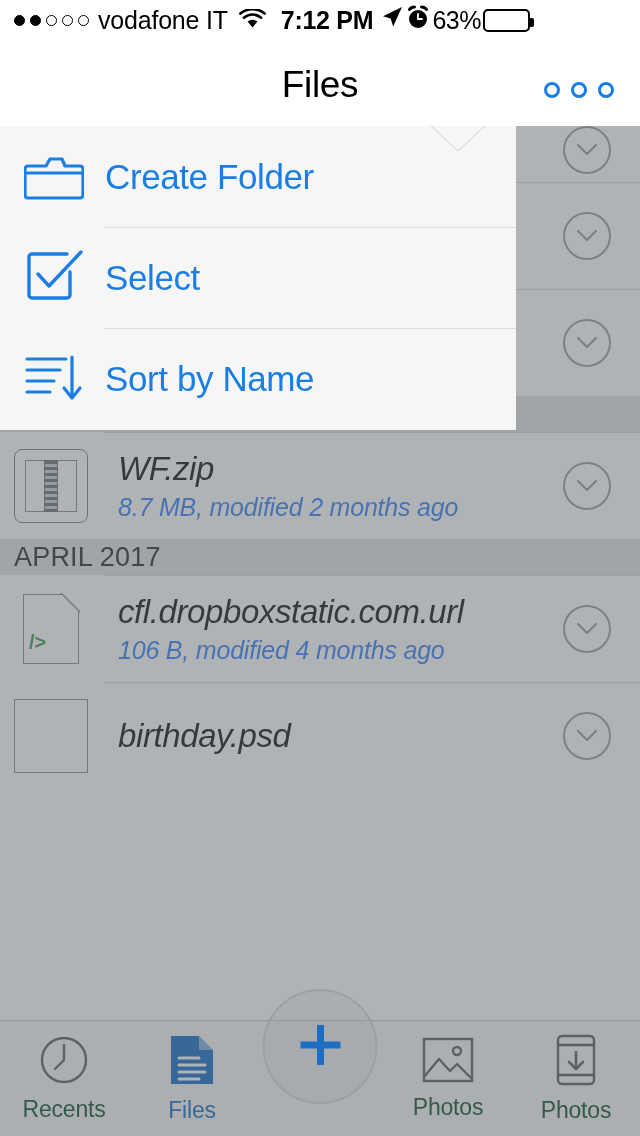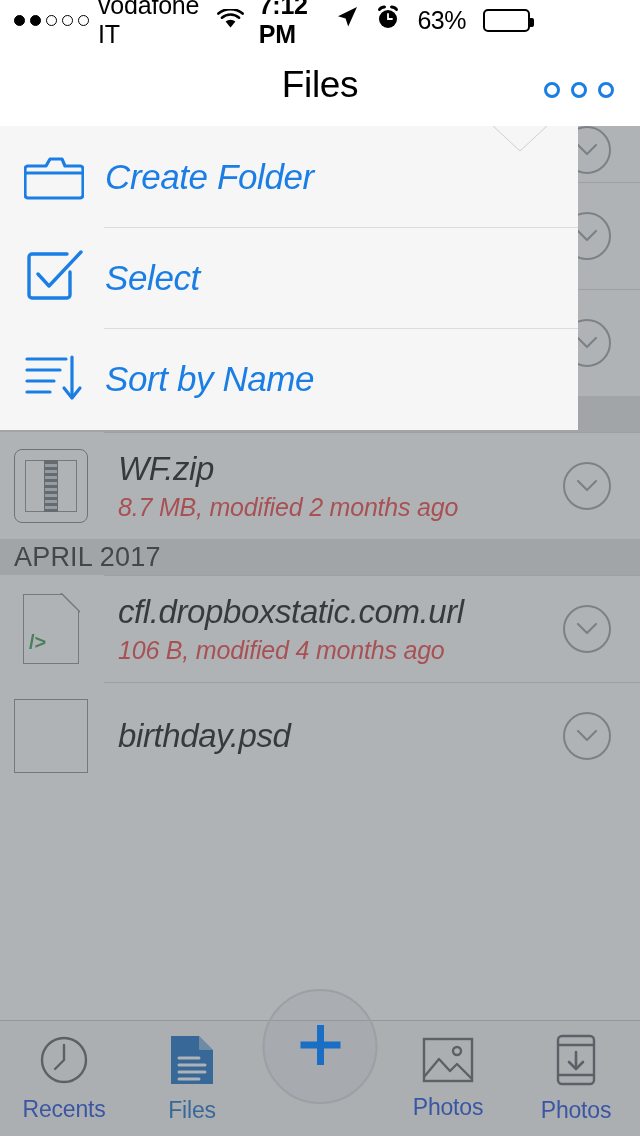--- a/index.html
+++ b/index.html
@@ -18,21 +18,21 @@
     display:flex; align-items:center; background:#ffffff; color:#000;
     font-size:25px; z-index:40;
   }
   .sb-left{ display:flex; align-items:center; gap:9px; padding-left:14px; }
   .dots{ display:flex; align-items:center; gap:5px; }
   .dot{ width:11px; height:11px; border-radius:50%; border:1.6px solid #000; }
   .dot.filled{ background:#000; }
   .carrier{ font-size:25px; letter-spacing:-0.2px; }
   .wifi{ margin-left:2px; }
   .sb-time{ font-size:25px; font-weight:bold; margin-left:6px; letter-spacing:-0.3px;}
-  .sb-right{ margin-left:auto; display:flex; align-items:center; gap:17px; padding-right:10px; }
+  .sb-right{ margin-left:auto; display:flex; align-items:center; gap:2px; padding-right:10px; }
   .batt-pct{ font-size:25px; letter-spacing:-0.5px; }
   .battery{ position:relative; width:47px; height:23px; border:2px solid #000; border-radius:5px; padding:2px; }
   .battery .fill{ height:100%; background:#000; border-radius:1px; }
   .battery:after{ content:""; position:absolute; right:-6px; top:7px; width:4px; height:9px;
                   background:#000; border-radius:0 2px 2px 0; }
 
   
   .navbar{
     position:absolute; top:40px; left:0; width:640px; height:86px;
     background:#ffffff; z-index:38;
@@ -60,21 +60,21 @@
     content:""; position:absolute; left:104px; right:0; top:0; height:1px; background:#d8dada;
   }
   .thumb{
     width:74px; height:74px; flex:0 0 74px; border:1.5px solid #8b9196;
     background:#ffffff; display:flex; align-items:center; justify-content:center;
   }
   .thumb.rounded{ border-radius:8px; }
   .thumb.zip{ border-color:#7d8489; }
   .rowtext{ margin-left:30px; flex:1; min-width:0;font-style:italic; }
   .rname{ font-size:33px; color:#14181c; letter-spacing:-0.4px; white-space:nowrap; }
-  .rmeta{ font-size:25px; color:#ef4444; margin-top:5px; letter-spacing:-0.2px; white-space:nowrap;}
+  .rmeta{ font-size:25px; color:#3b82f6; margin-top:5px; letter-spacing:-0.2px; white-space:nowrap;}
   .chev{
     width:48px; height:48px; flex:0 0 48px; margin-right:29px; border-radius:50%;
     border:2px solid #9aa0a4; display:flex; align-items:center; justify-content:center;
   }
   .secthead{
     height:36px; background:#e5e5e5; display:flex; align-items:center;
     padding-left:14px; font-size:27px; color:#2b3033; letter-spacing:0.2px;
   }
   .partial-row{ height:56px; align-items:flex-start; padding-top:0; }
   .partial-row .thumb{ height:56px; border-top:none; }
@@ -105,22 +105,22 @@
              align-items:center; justify-content:center; }
 
   
   .dim{
     position:absolute; top:126px; left:0; width:640px; bottom:0;
     background:rgba(90,97,102,0.48); z-index:20;
   }
 
   
   .popover{
-    position:absolute; top:126px; left:0; width:578px; height:304px;
-    background:#f6f6f6; z-index:30;font-style:italic;
+    position:absolute; top:126px; left:0; width:516px; height:304px;
+    background:#f6f6f6; z-index:30;
   }
   .pop-arrow{
     position:absolute; top:-1px; right:30px; width:56px; height:28px; overflow:hidden;
   }
   .pop-arrow svg{ display:block; }
   .menu-item{
     height:101px; display:flex; align-items:center; padding-left:24px; position:relative;
     cursor:pointer;
   }
   .menu-item + .menu-item:before{
@@ -136,21 +136,21 @@
     display:flex; z-index:25;
   }
   .tabbar-dim{
     position:absolute; left:0; bottom:0; width:640px; height:116px;
     background:rgba(90,97,102,0.48); z-index:26; pointer-events:none;
   }
   .tab{
     flex:1; display:flex; flex-direction:column; align-items:center;
     justify-content:center; gap:7px; cursor:pointer;
   }
-  .tab-label{ font-size:23px; color:#1d4ed8; letter-spacing:-0.2px; }
+  .tab-label{ font-size:23px; color:#14532d; letter-spacing:-0.2px; }
   .tab.active .tab-label{ color:#1a6fc4; }
   .tab.spacer{ pointer-events:none; }
   .fab{
     position:absolute; left:50%; transform:translateX(-50%); bottom:32px;
     width:115px; height:115px; border-radius:50%;
     border:2px solid #9aa0a4; background:rgba(150,156,160,0.22);
     display:flex; align-items:center; justify-content:center; z-index:28; cursor:pointer;
   }
 </style>
 </head>

